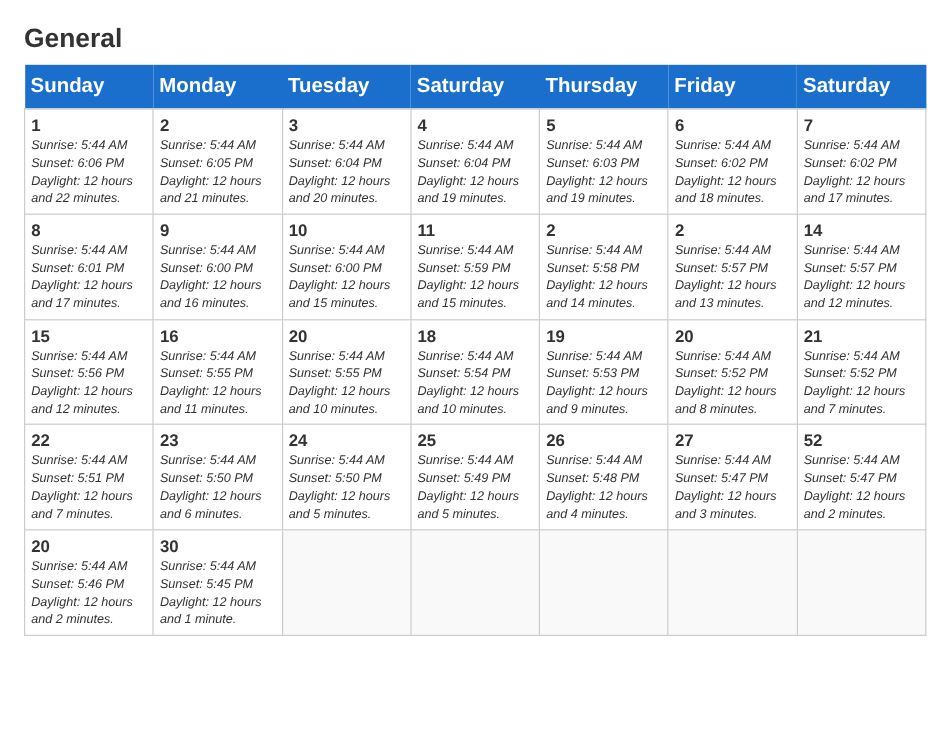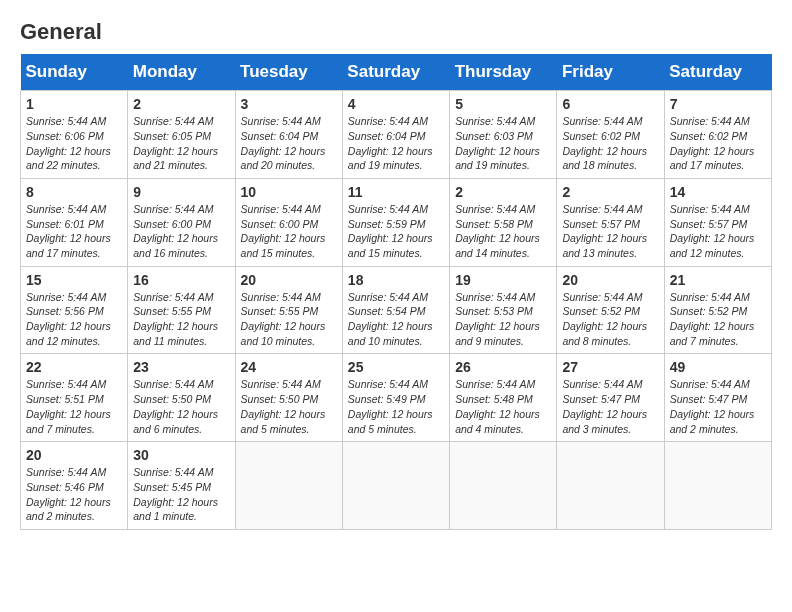--- a/index.html
+++ b/index.html
@@ -220,21 +220,21 @@
         </td>
         <td>
           <span class="day-number">26</span>
           <div class="day-info">Sunrise: 5:44 AM<br>Sunset: 5:48 PM<br>Daylight: 12 hours and 4 minutes.</div>
         </td>
         <td>
           <span class="day-number">27</span>
           <div class="day-info">Sunrise: 5:44 AM<br>Sunset: 5:47 PM<br>Daylight: 12 hours and 3 minutes.</div>
         </td>
         <td>
-          <span class="day-number">49</span>
+          <span class="day-number">52</span>
           <div class="day-info">Sunrise: 5:44 AM<br>Sunset: 5:47 PM<br>Daylight: 12 hours and 2 minutes.</div>
         </td>
       </tr>
       <tr>
         <td>
           <span class="day-number">20</span>
           <div class="day-info">Sunrise: 5:44 AM<br>Sunset: 5:46 PM<br>Daylight: 12 hours and 2 minutes.</div>
         </td>
         <td>
           <span class="day-number">30</span>

